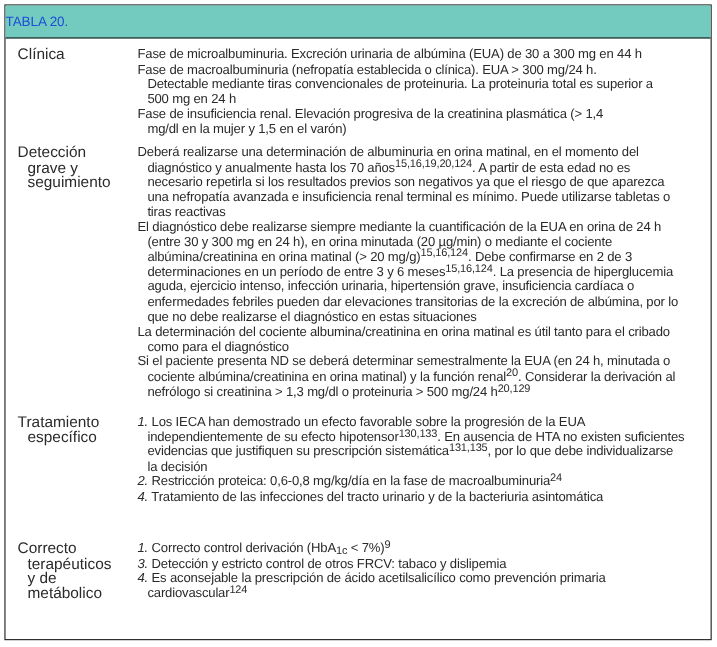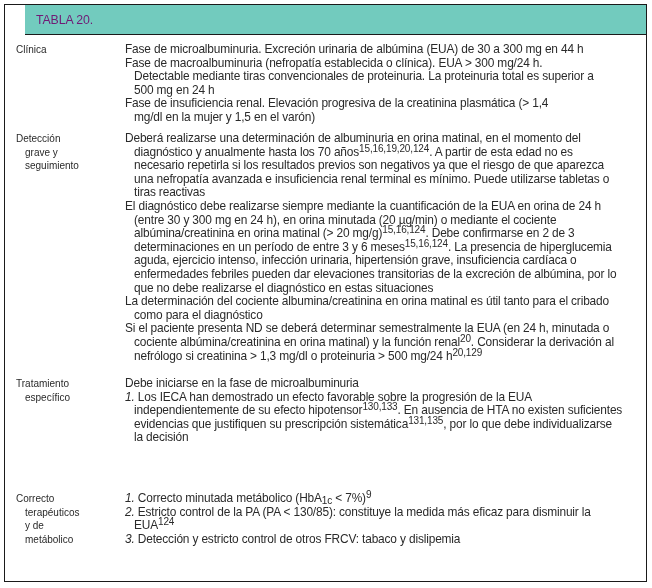--- a/index.html
+++ b/index.html
@@ -1,25 +1,25 @@
 <!DOCTYPE html>
 <html><head>
 <meta charset="utf-8">
 <style>
   html, body { margin: 0; padding: 0; background: #ffffff; }
   body { width: 652px; height: 588px; position: relative; overflow: hidden;
          font-family: "Liberation Sans", "DejaVu Sans", sans-serif; color: #2a2a2a; }
   .table-frame { position: absolute; left: 4px; top: 4px; width: 643px; height: 578px;
                  border: 1px solid #1a1a1a; box-sizing: border-box; }
   .table-header { height: 29px; background: #72cbbe; border-bottom: 1px solid #1a1a1a;
-                  display: flex; align-items: center; padding-left: 11px; font-size: 12.3px; color: #701a75; letter-spacing: -0.1px; margin-left: 20px; }
+                  display: flex; align-items: center; padding-left: 0; font-size: 12.3px; color: #1d4ed8; letter-spacing: -0.1px; }
   .table-header .num { font-weight: normal; }
   .table-header .ttl { font-weight: bold; margin-left: 4px; }
   .row { position: absolute; left: 0; right: 0; }
-  .label { position: absolute; left: 11px; width: 105px; font-size: 10px; line-height: 13.6px; }
+  .label { position: absolute; left: 11px; width: 105px; font-size: 14px; line-height: 13.6px; }
   .label .l1 { display: block; }
   .label .ln { display: block; padding-left: 9px; }
   .content { position: absolute; left: 120px; right: 12px; font-size: 11.9px; line-height: 13.6px; letter-spacing: -0.15px; }
   .para { padding-left: 9px; text-indent: -9px; margin: 0; }
   sup { font-size: 10px; line-height: 0; vertical-align: 4px; }
   sub { font-size: 10px; line-height: 0; vertical-align: -2px; }
   .n { font-style: italic; }
 </style>
 </head>
 <body>
@@ -59,39 +59,44 @@
       </p>
     </div>
   </div>
 
   <div class="row" style="top:372px;">
     <div class="label">
       <span class="l1">Tratamiento</span>
       <span class="ln">específico</span>
     </div>
     <div class="content">
-      <p class="para">Debe iniciarse en la fase de microalbuminuria</p>
       <p class="para" style="padding-right:10px;">
         <span class="n">1.</span><span> Los IECA han demostrado un efecto favorable sobre la progresión de la EUA independientemente de su efecto hipotensor</span><sup>130,133</sup><span>. En ausencia de HTA no existen suficientes evidencias que justifiquen su prescripción sistemática</span><sup>131,135</sup><span>, por lo que debe individualizarse la decisión</span>
+      </p>
+      <p class="para">
+        <span class="n">2.</span><span> Restricción proteica: 0,6-0,8 mg/kg/día en la fase de macroalbuminuria</span><sup>24</sup>
+      </p>
+      <p class="para">
+        <span class="n">4.</span><span> Tratamiento de las infecciones del tracto urinario y de la bacteriuria asintomática</span>
       </p>
     </div>
   </div>
 
   <div class="row" style="top:487px;">
     <div class="label">
       <span class="l1">Correcto</span>
       <span class="ln">terapéuticos</span>
       <span class="ln">y de</span>
       <span class="ln">metábolico</span>
     </div>
     <div class="content">
       <p class="para">
-        <span class="n">1.</span><span> Correcto minutada metábolico (HbA</span><sub>1c</sub><span> &lt; 7%)</span><sup>9</sup>
-      </p>
-      <p class="para" style="padding-right:30px;">
-        <span class="n">2.</span><span> Estricto control de la PA (PA &lt; 130/85): constituye la medida más eficaz para disminuir la EUA</span><sup>124</sup>
+        <span class="n">1.</span><span> Correcto control derivación (HbA</span><sub>1c</sub><span> &lt; 7%)</span><sup>9</sup>
       </p>
       <p class="para">
         <span class="n">3.</span><span> Detección y estricto control de otros FRCV: tabaco y dislipemia</span>
+      </p>
+      <p class="para" style="padding-right:40px;">
+        <span class="n">4.</span><span> Es aconsejable la prescripción de ácido acetilsalicílico como prevención primaria cardiovascular</span><sup>124</sup>
       </p>
     </div>
   </div>
 </div>
 
 </body></html>

